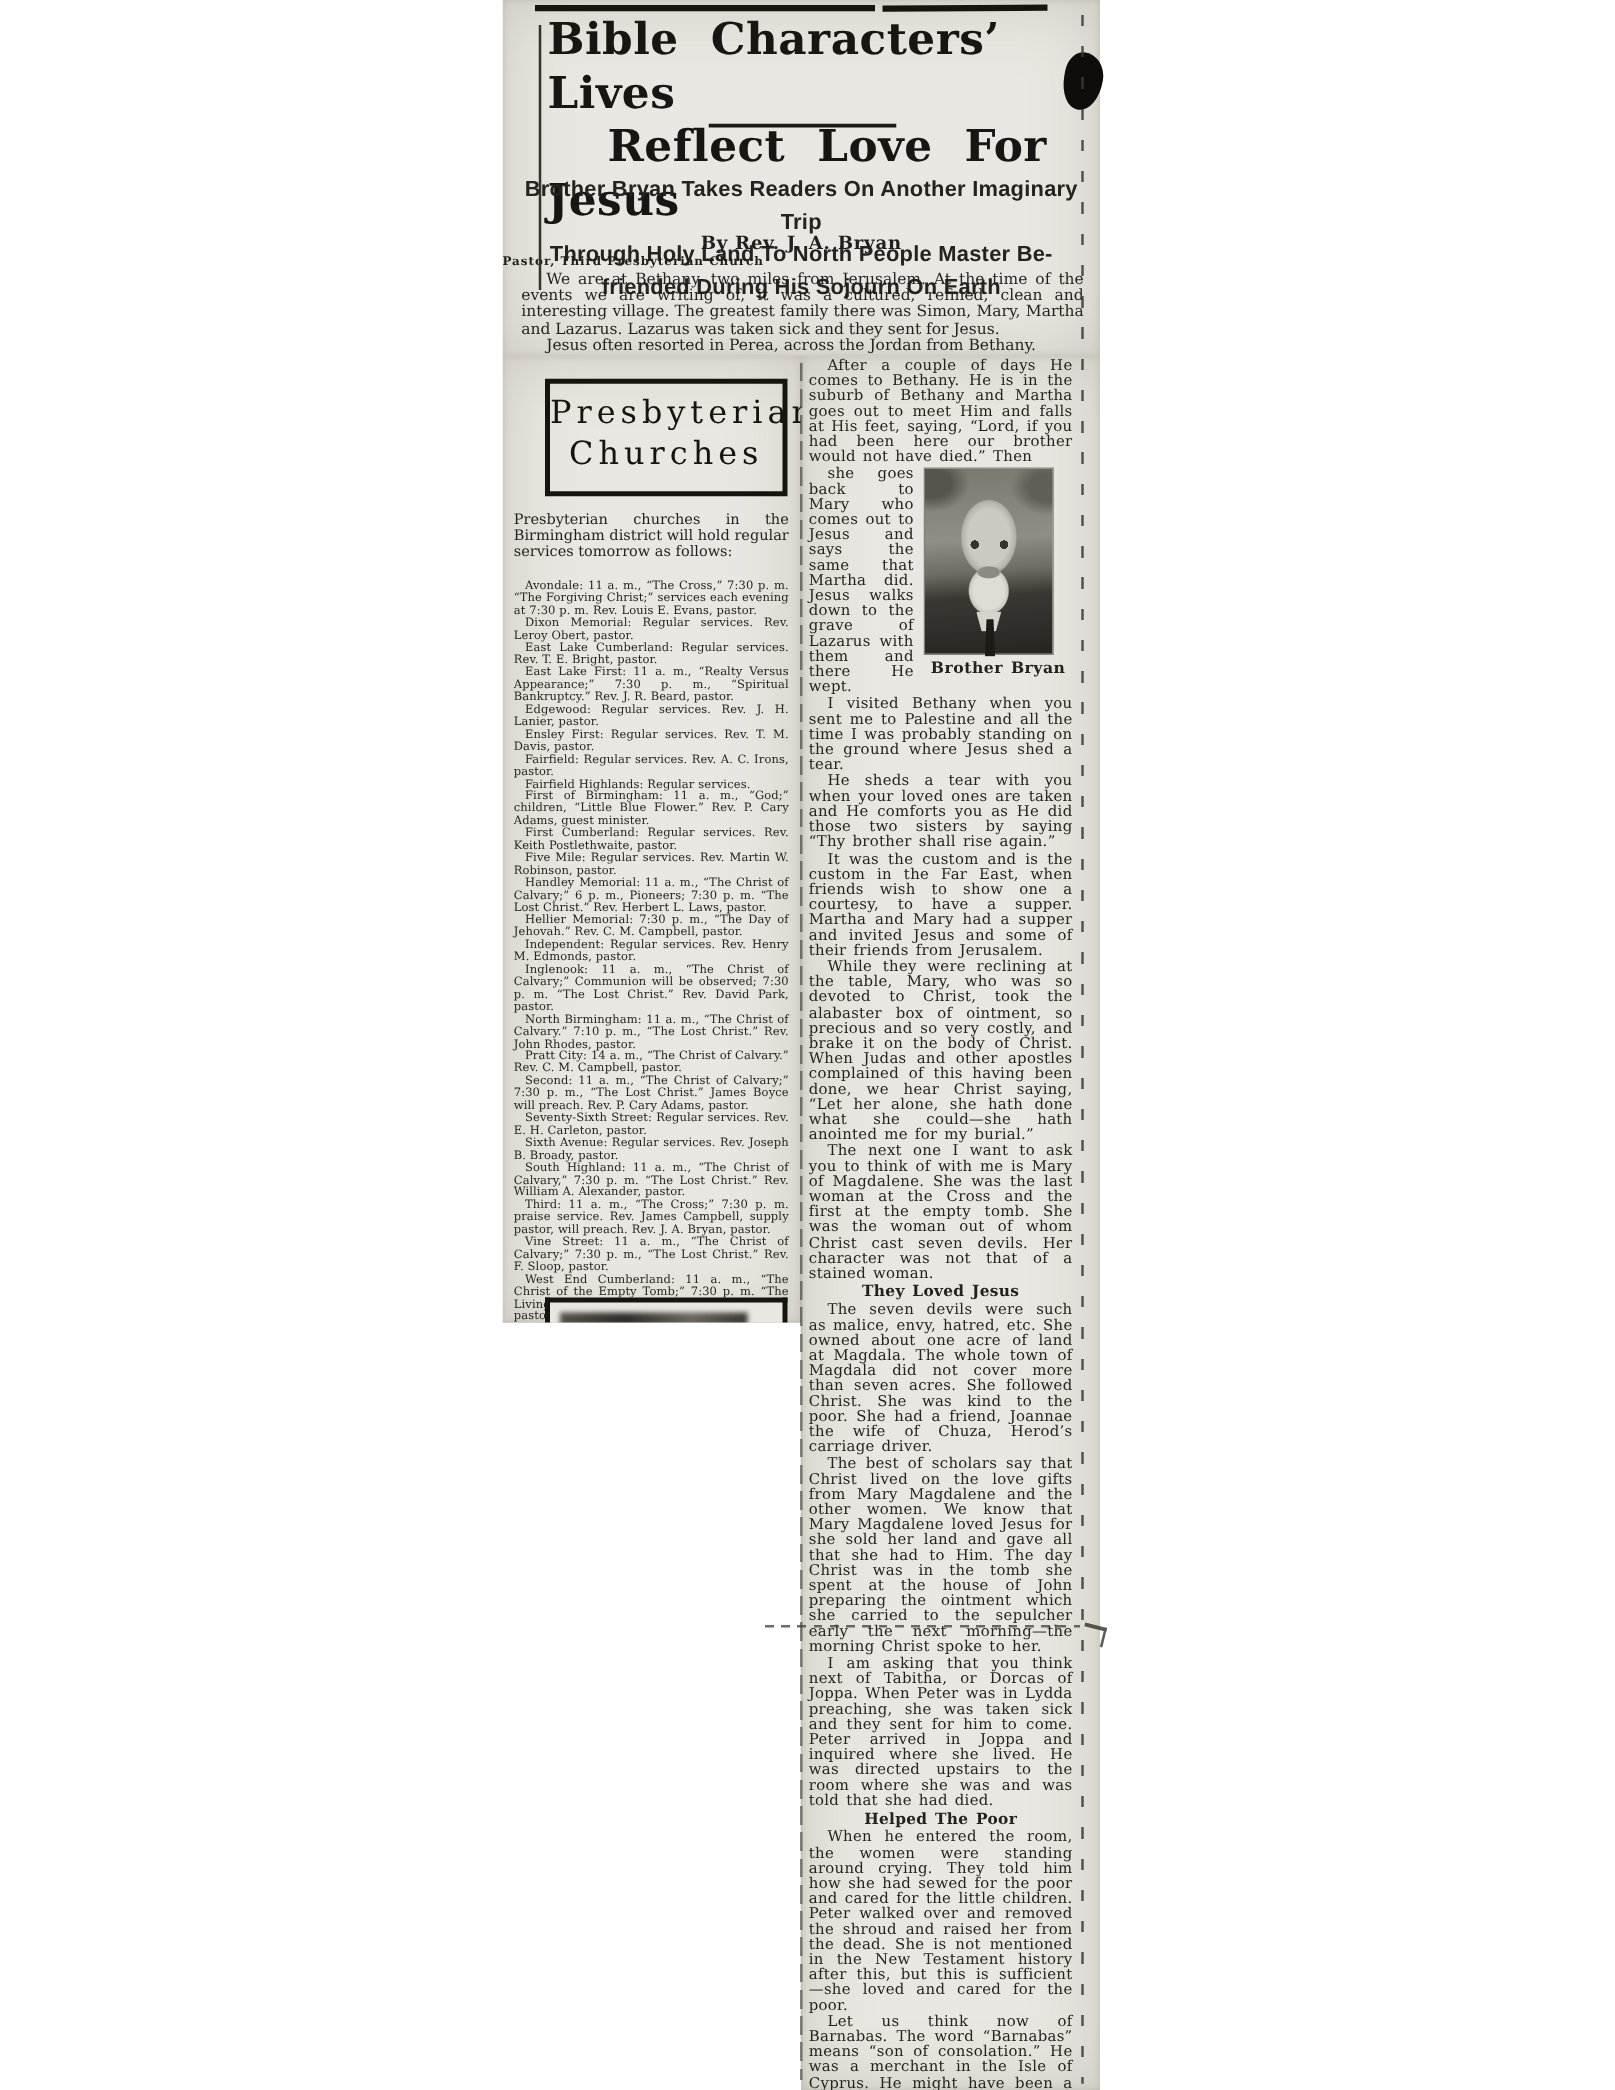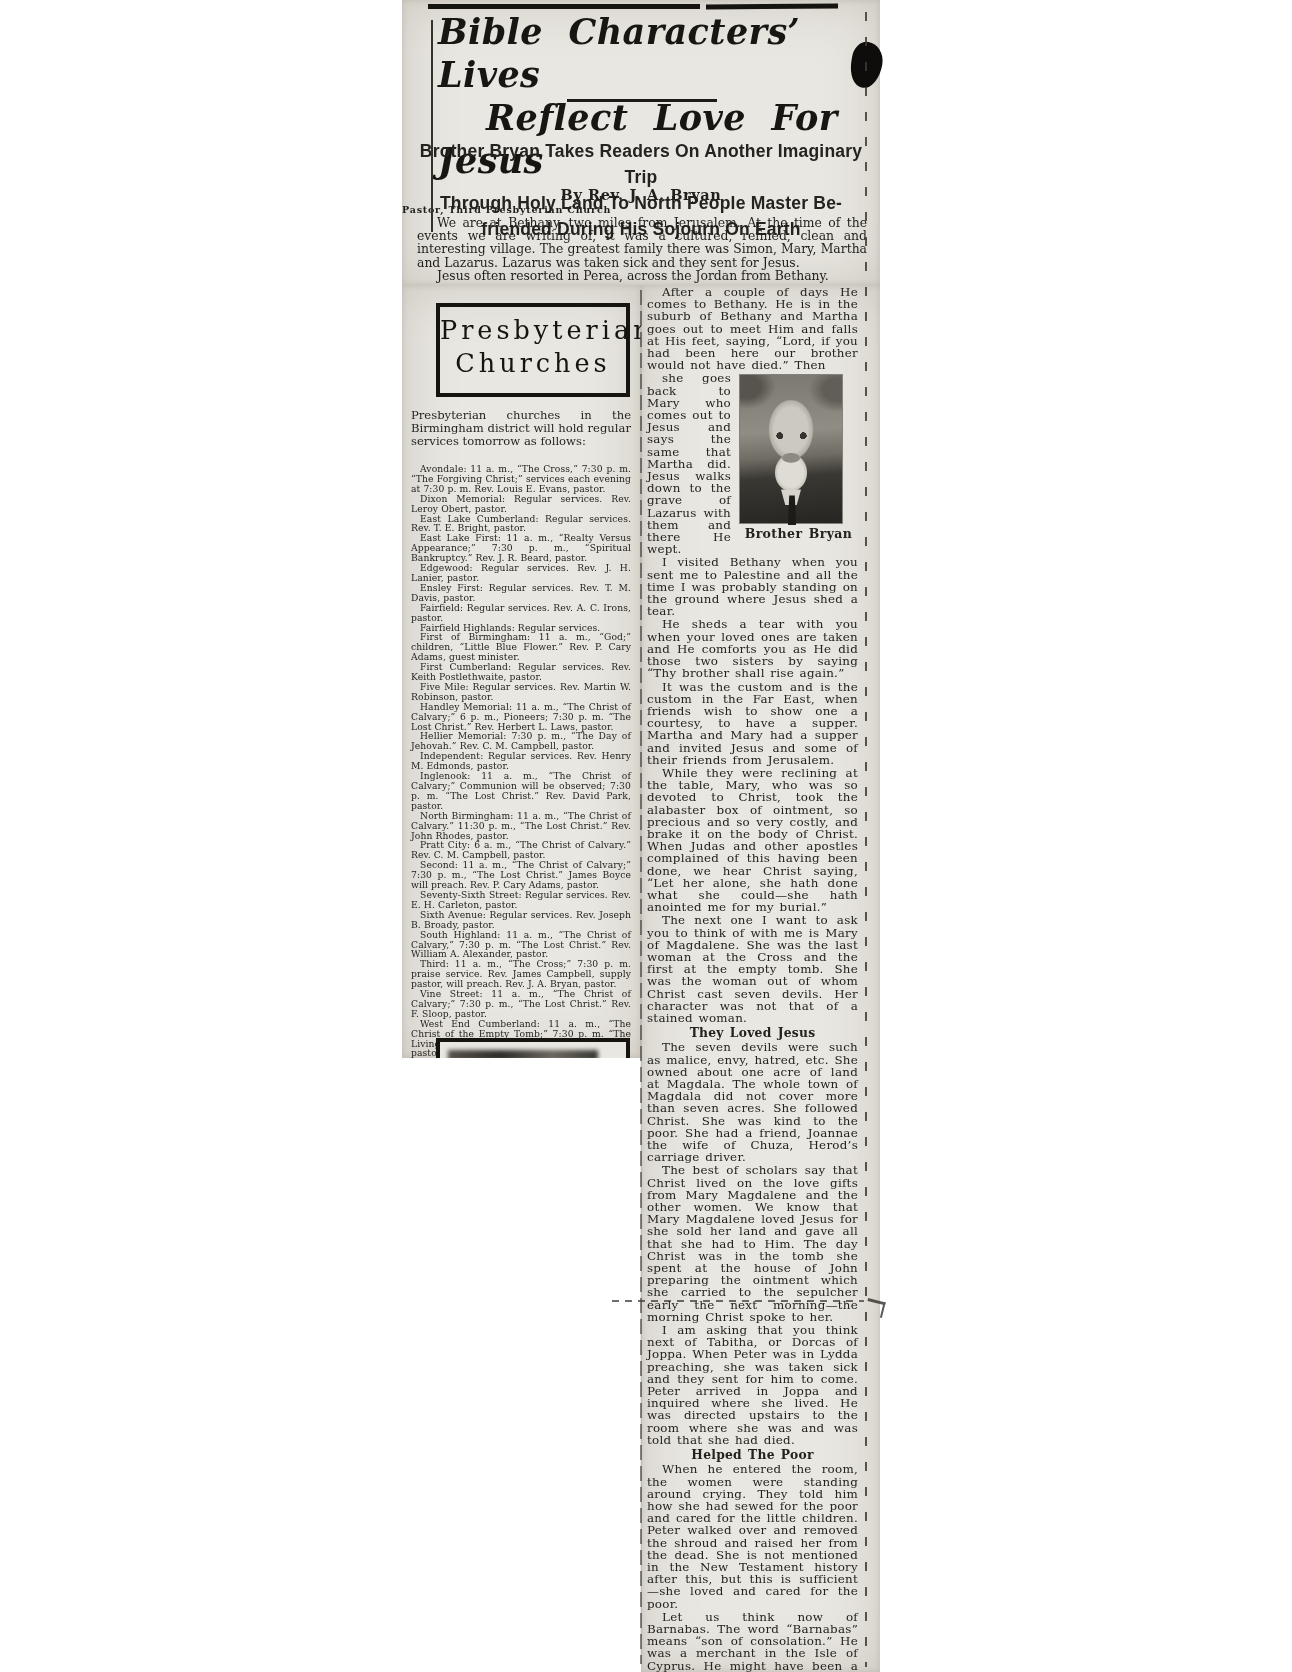--- a/index.html
+++ b/index.html
@@ -21,21 +21,21 @@
   .col-divider{position:absolute;left:640px;top:290px;width:2px;height:1374px;
        background:repeating-linear-gradient(180deg,rgba(48,45,39,.6) 0 15px,rgba(48,45,39,.1) 15px 21px);}
   .torn-edge{position:absolute;left:865px;top:12px;width:2px;height:1655px;
        background:repeating-linear-gradient(180deg,rgba(62,58,49,.85) 0 9px,transparent 9px 25px);}
   .fold-scratch{position:absolute;left:612px;top:1300px;width:252px;height:2px;opacity:.75;
        background:repeating-linear-gradient(90deg,#403d36 0 7px,transparent 7px 13px);}
   .margin-mark{position:absolute;left:866px;top:1300px;width:16px;height:13px;
        border-top:3px solid #34312b;border-right:2px solid #34312b;transform:rotate(14deg);opacity:.8;}
 
   
-  .hl{position:absolute;left:36px;top:10px;width:436px;font-style:italic;font-weight:bold;
+  .hl{position:absolute;left:36px;top:10px;width:436px;font-weight:bold;
       font-size:35px;line-height:43px;word-spacing:13px;letter-spacing:.4px;color:#171612;}
   .hl .l2{text-indent:48px;}
   .hl-rule{position:absolute;left:165px;top:99px;width:150px;height:3px;background:#1c1b17;}
   .deck{position:absolute;left:8px;top:106px;width:462px;text-align:center;
         font-family:"Liberation Sans",sans-serif;font-weight:bold;font-size:17.5px;
         line-height:26px;color:#24231f;letter-spacing:.2px;margin-top:32px;}
   .byline{position:absolute;left:0;top:186px;width:100%;text-align:center;font-weight:bold;
           font-size:14.5px;letter-spacing:.6px;}
   .byline-sub{position:absolute;left:0;top:204px;width:100%;font-weight:bold;
           font-size:9.5px;letter-spacing:.8px;}
@@ -116,22 +116,22 @@
         <p>Ensley First: Regular services. Rev. T. M. Davis, pastor.</p>
         <p>Fairfield: Regular services. Rev. A. C. Irons, pastor.</p>
         <p>Fairfield Highlands: Regular services.</p>
         <p>First of Birmingham: 11 a. m., “God;” children, “Little Blue Flower.” Rev. P. Cary Adams, guest minister.</p>
         <p>First Cumberland: Regular services. Rev. Keith Postlethwaite, pastor.</p>
         <p>Five Mile: Regular services. Rev. Martin W. Robinson, pastor.</p>
         <p>Handley Memorial: 11 a. m., “The Christ of Calvary;” 6 p. m., Pioneers; 7:30 p. m. “The Lost Christ.” Rev. Herbert L. Laws, pastor.</p>
         <p>Hellier Memorial: 7:30 p. m., “The Day of Jehovah.” Rev. C. M. Campbell, pastor.</p>
         <p>Independent: Regular services. Rev. Henry M. Edmonds, pastor.</p>
         <p>Inglenook: 11 a. m., “The Christ of Calvary;” Communion will be observed; 7:30 p. m. “The Lost Christ.” Rev. David Park, pastor.</p>
-        <p>North Birmingham: 11 a. m., “The Christ of Calvary.” 11:30 p. m., “The Lost Christ.” Rev. John Rhodes, pastor.</p>
-        <p>Pratt City: 6 a. m., “The Christ of Calvary.” Rev. C. M. Campbell, pastor.</p>
+        <p>North Birmingham: 11 a. m., “The Christ of Calvary.” 7:10 p. m., “The Lost Christ.” Rev. John Rhodes, pastor.</p>
+        <p>Pratt City: 14 a. m., “The Christ of Calvary.” Rev. C. M. Campbell, pastor.</p>
         <p>Second: 11 a. m., “The Christ of Calvary;” 7:30 p. m., “The Lost Christ.” James Boyce will preach. Rev. P. Cary Adams, pastor.</p>
         <p>Seventy-Sixth Street: Regular services. Rev. E. H. Carleton, pastor.</p>
         <p>Sixth Avenue: Regular services. Rev. Joseph B. Broady, pastor.</p>
         <p>South Highland: 11 a. m., “The Christ of Calvary,” 7:30 p. m. “The Lost Christ.” Rev. William A. Alexander, pastor.</p>
         <p>Third: 11 a. m., “The Cross;” 7:30 p. m. praise service. Rev. James Campbell, supply pastor, will preach. Rev. J. A. Bryan, pastor.</p>
         <p>Vine Street: 11 a. m., “The Christ of Calvary;” 7:30 p. m., “The Lost Christ.” Rev. F. Sloop, pastor.</p>
         <p>West End Cumberland: 11 a. m., “The Christ of the Empty Tomb;” 7:30 p. m. “The Living Dead.” The Rev. Smith Cunningham, pastor.</p>
       </div>
     <div class="cutbox">
       <div class="smudge"></div>

